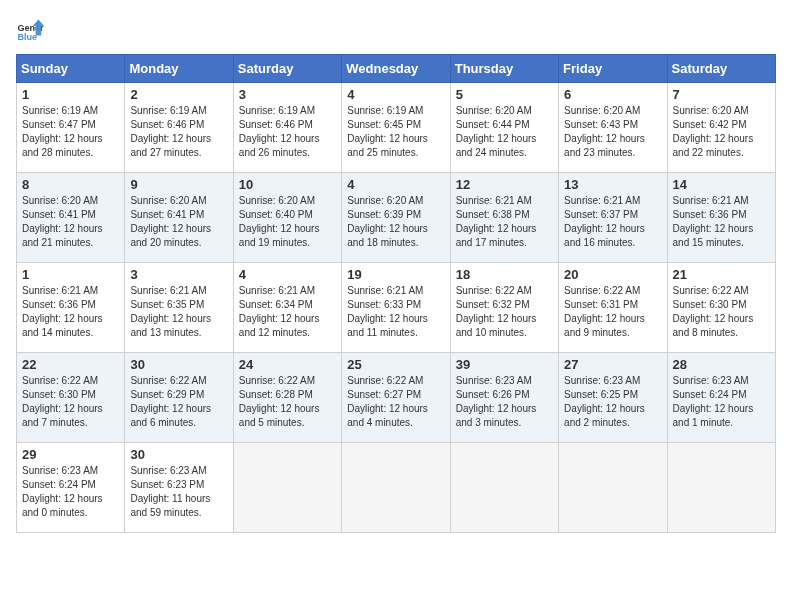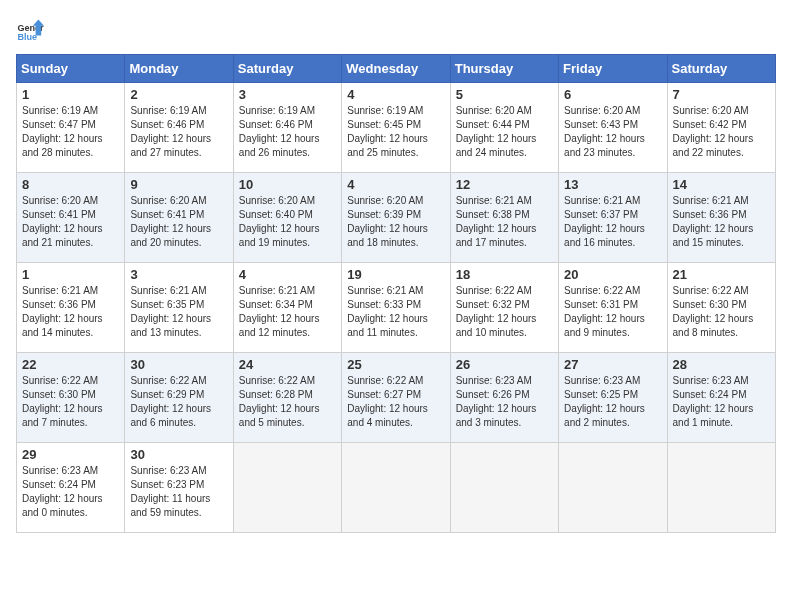--- a/index.html
+++ b/index.html
@@ -306,21 +306,21 @@
       </td>
         <td>
         <span class="day-num">25</span>
         <span class="day-info">
           Sunrise: 6:22 AM<br>
           Sunset: 6:27 PM<br>
           Daylight: 12 hours and 4 minutes.
         </span>
       </td>
         <td>
-        <span class="day-num">26</span>
+        <span class="day-num">39</span>
         <span class="day-info">
           Sunrise: 6:23 AM<br>
           Sunset: 6:26 PM<br>
           Daylight: 12 hours and 3 minutes.
         </span>
       </td>
         <td>
         <span class="day-num">27</span>
         <span class="day-info">
           Sunrise: 6:23 AM<br>

